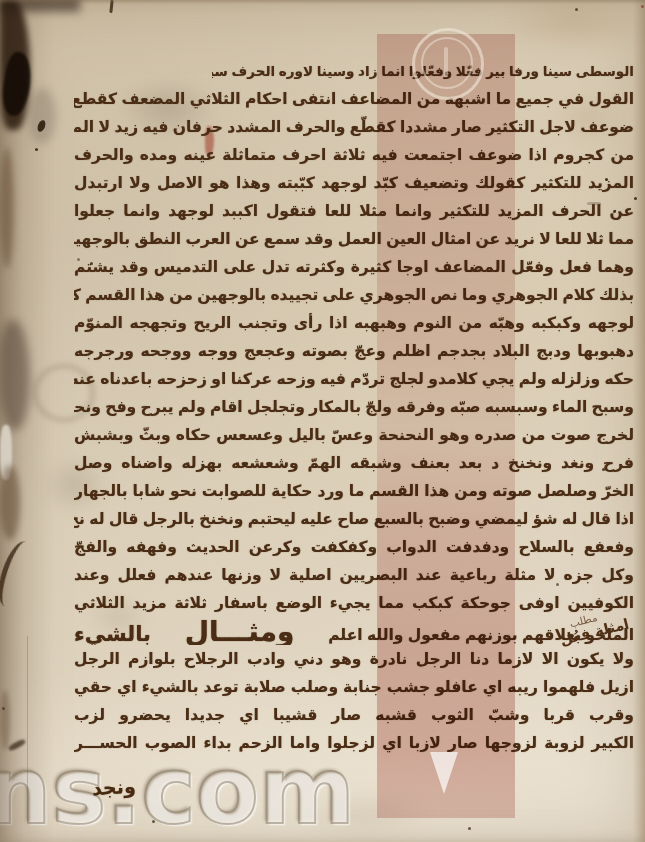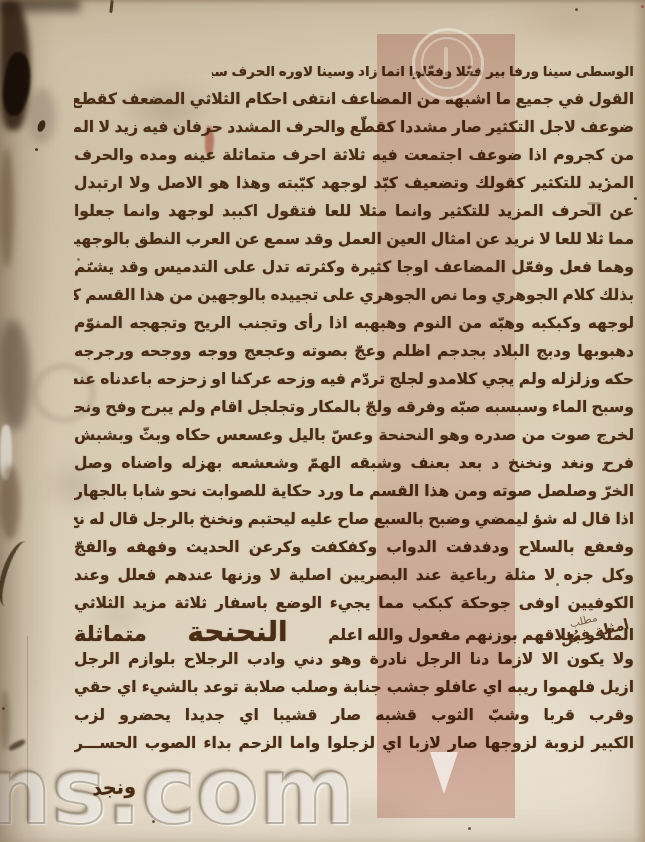--- a/index.html
+++ b/index.html
@@ -161,22 +161,22 @@
     <div class="tline">وسبح الماء وسبسبه صبّه وفرقه ولجّ بالمكار وتجلجل اقام ولم يبرح وفح ونحنح</div>
     <div class="tline">لخرج صوت من صدره وهو النحنحة وعسّ باليل وعسعس حكاه وبثّ وبشبش</div>
     <div class="tline">فرح ونغد ونخنخ د بعد بعنف وشبقه الهمّ وشعشعه بهزله واضناه وصل</div>
     <div class="tline">الخرّ وصلصل صوته ومن هذا القسم ما ورد حكاية للصوابت نحو شابا بالجهار</div>
     <div class="tline">اذا قال له شؤ ليمضي وضبح بالسبع صاح عليه ليحتبم ونخنخ بالرجل قال له نخ</div>
     <div class="tline">وفعفع بالسلاح ودفدفت الدواب وكفكفت وكرعن الحديث وفهفه والفجّ</div>
     <div class="tline">وكل جزه لا مثلة رباعية عند البصريين اصلية لا وزنها عندهم فعلل وعند</div>
     <div class="tline">الكوفيين اوفى جوحكة كبكب مما يجيء الوضع باسفار ثلاثة مزيد الثلاثي</div>
     <div class="tline heading">
       <span>الملحو بعلاقهم بوزنهم مفعول والله اعلم</span>
-      <span class="big1">النحنحة</span>
-      <span class="big2">متماثلة</span>
+      <span class="big1">ومثـــال</span>
+      <span class="big2">بالشيء</span>
     </div>
     <div class="tline">ولا يكون الا لازما دنا الرجل نادرة وهو دني وادب الرجلاح بلوازم الرجل</div>
     <div class="tline">ازيل فلهموا ريبه اي عافلو جشب جنابة وصلب صلابة توعد بالشيء اي حقي</div>
     <div class="tline">وقرب قربا وشبّ الثوب قشبه صار قشيبا اي جديدا يحضرو لزب</div>
     <div class="tline">الكبير لزوبة لزوجها صار لازبا اي لزجلوا واما الزحم بداء الصوب الحســـر</div>
   </div>
 
   <div class="margin-note">
     <div class="mn-small">مطلب</div>
     <div class="mn-main">امثلة فعُل</div>

